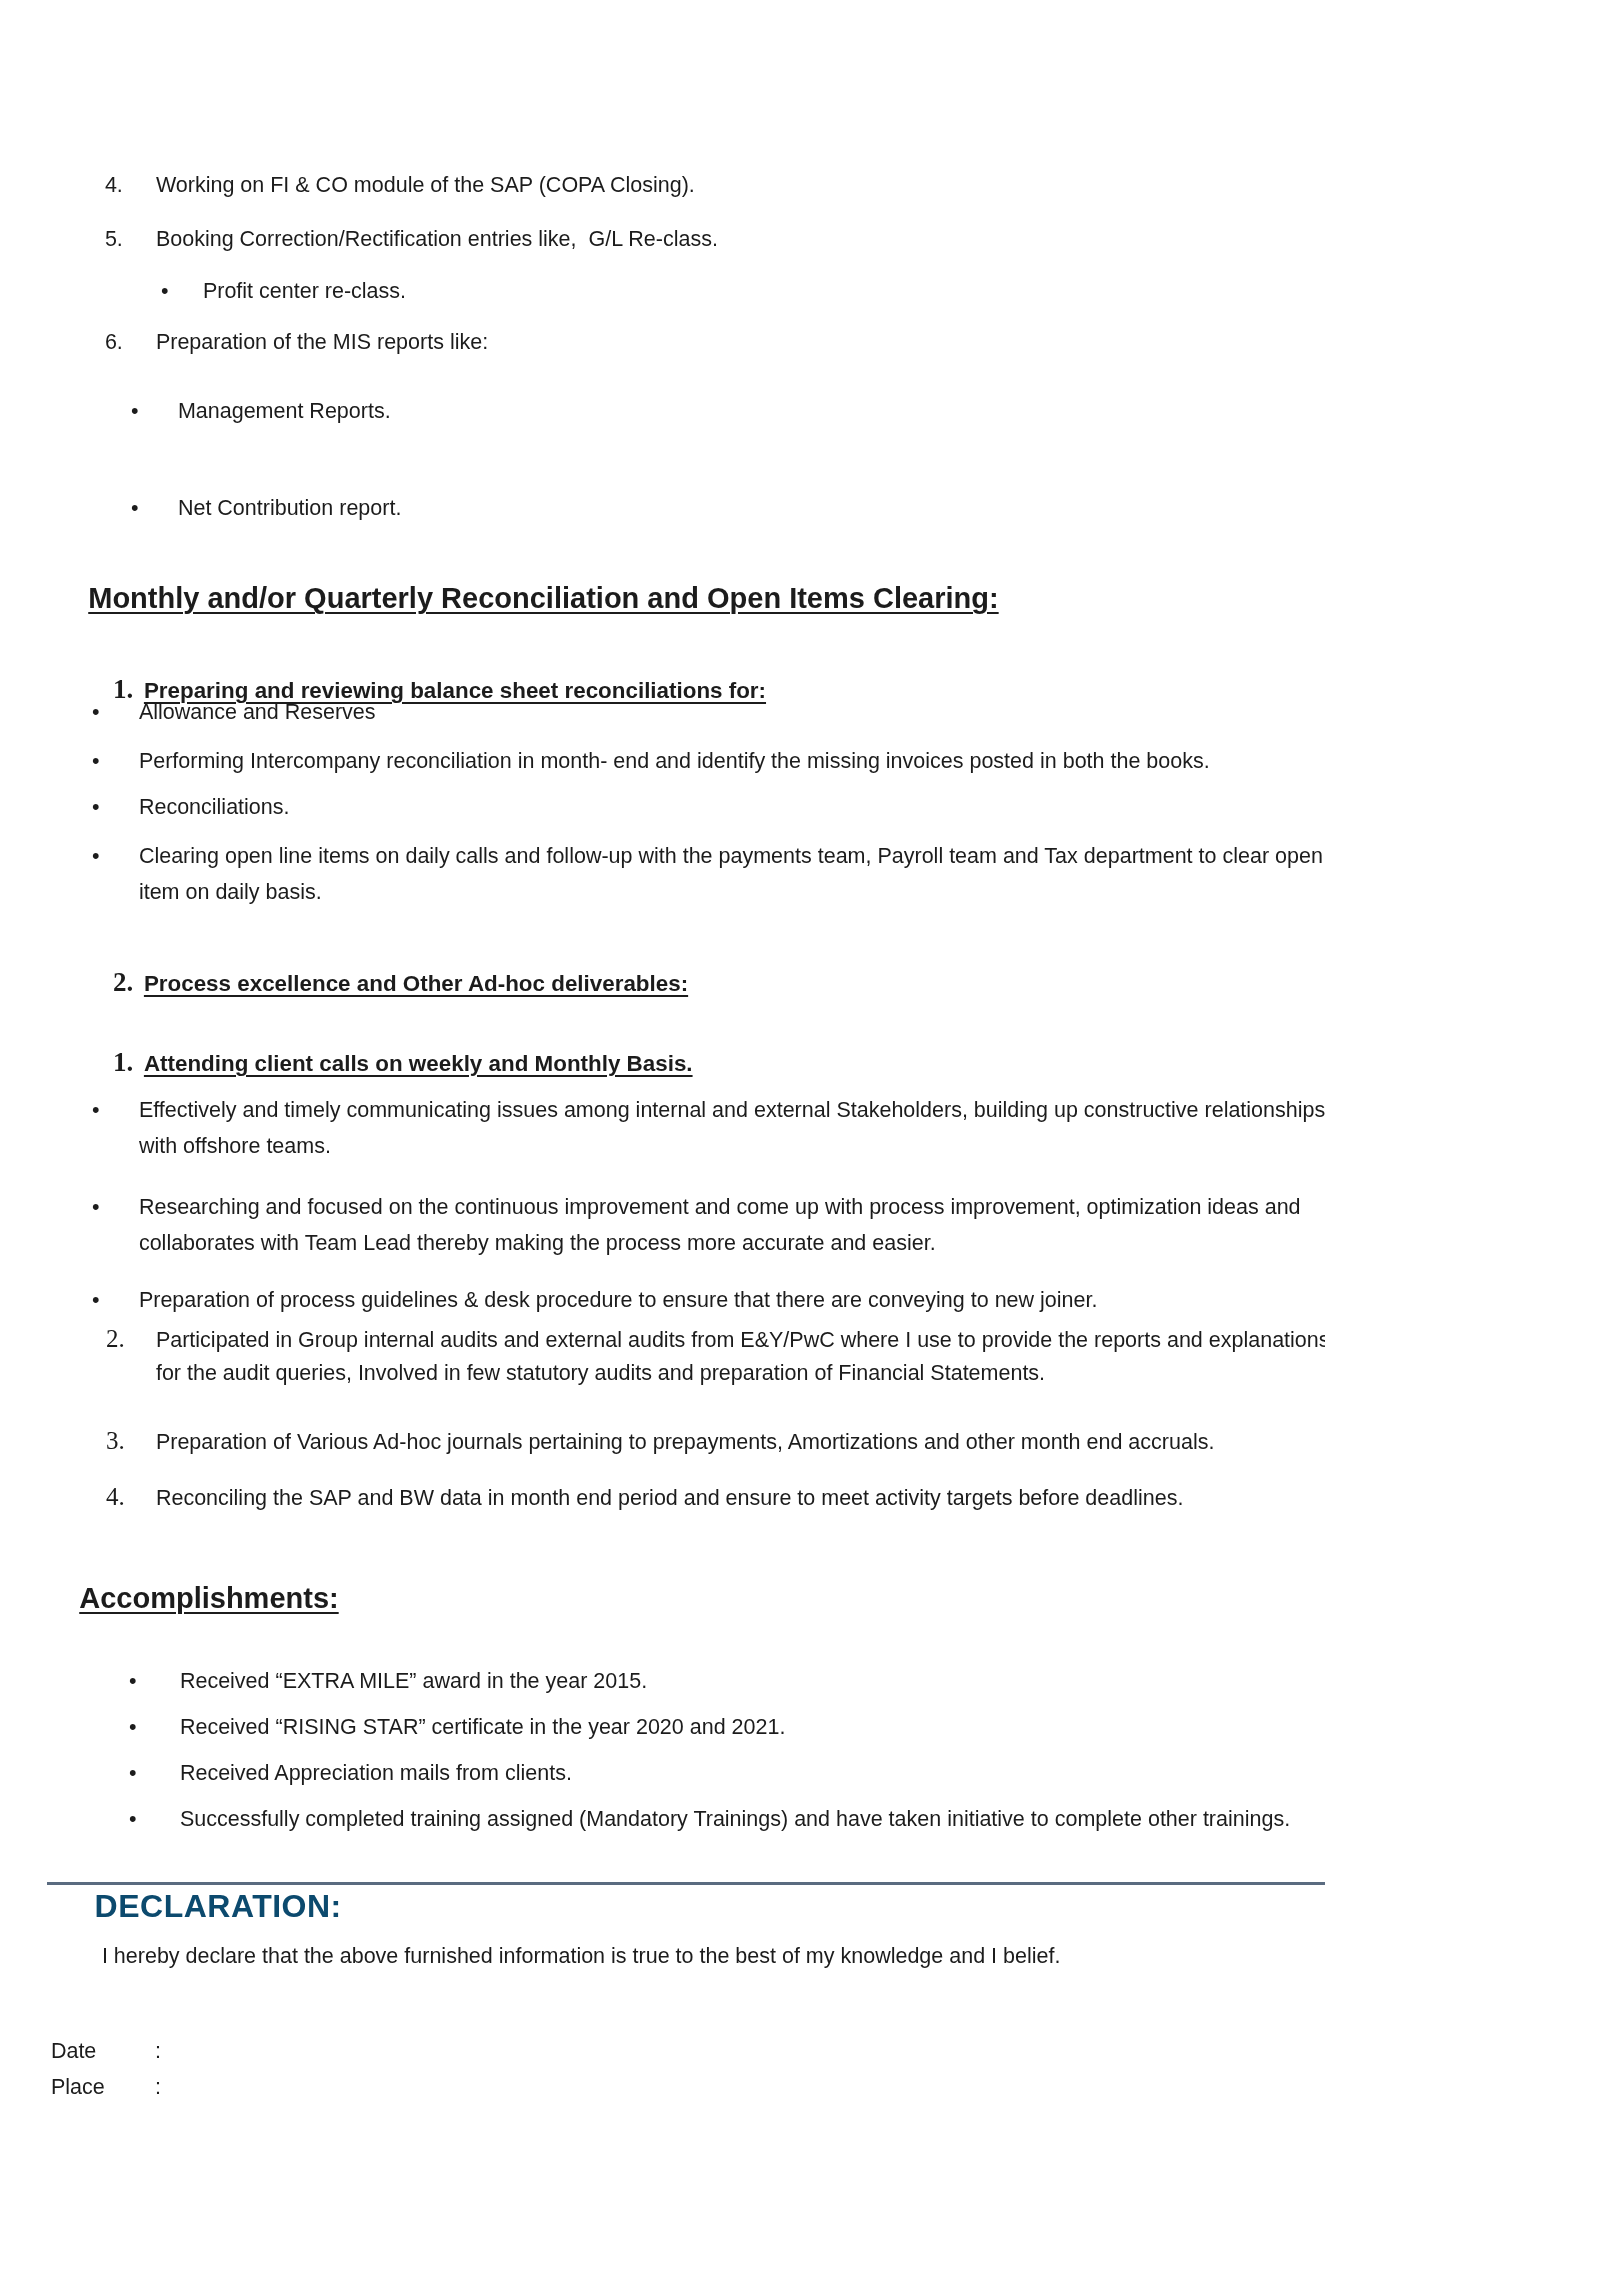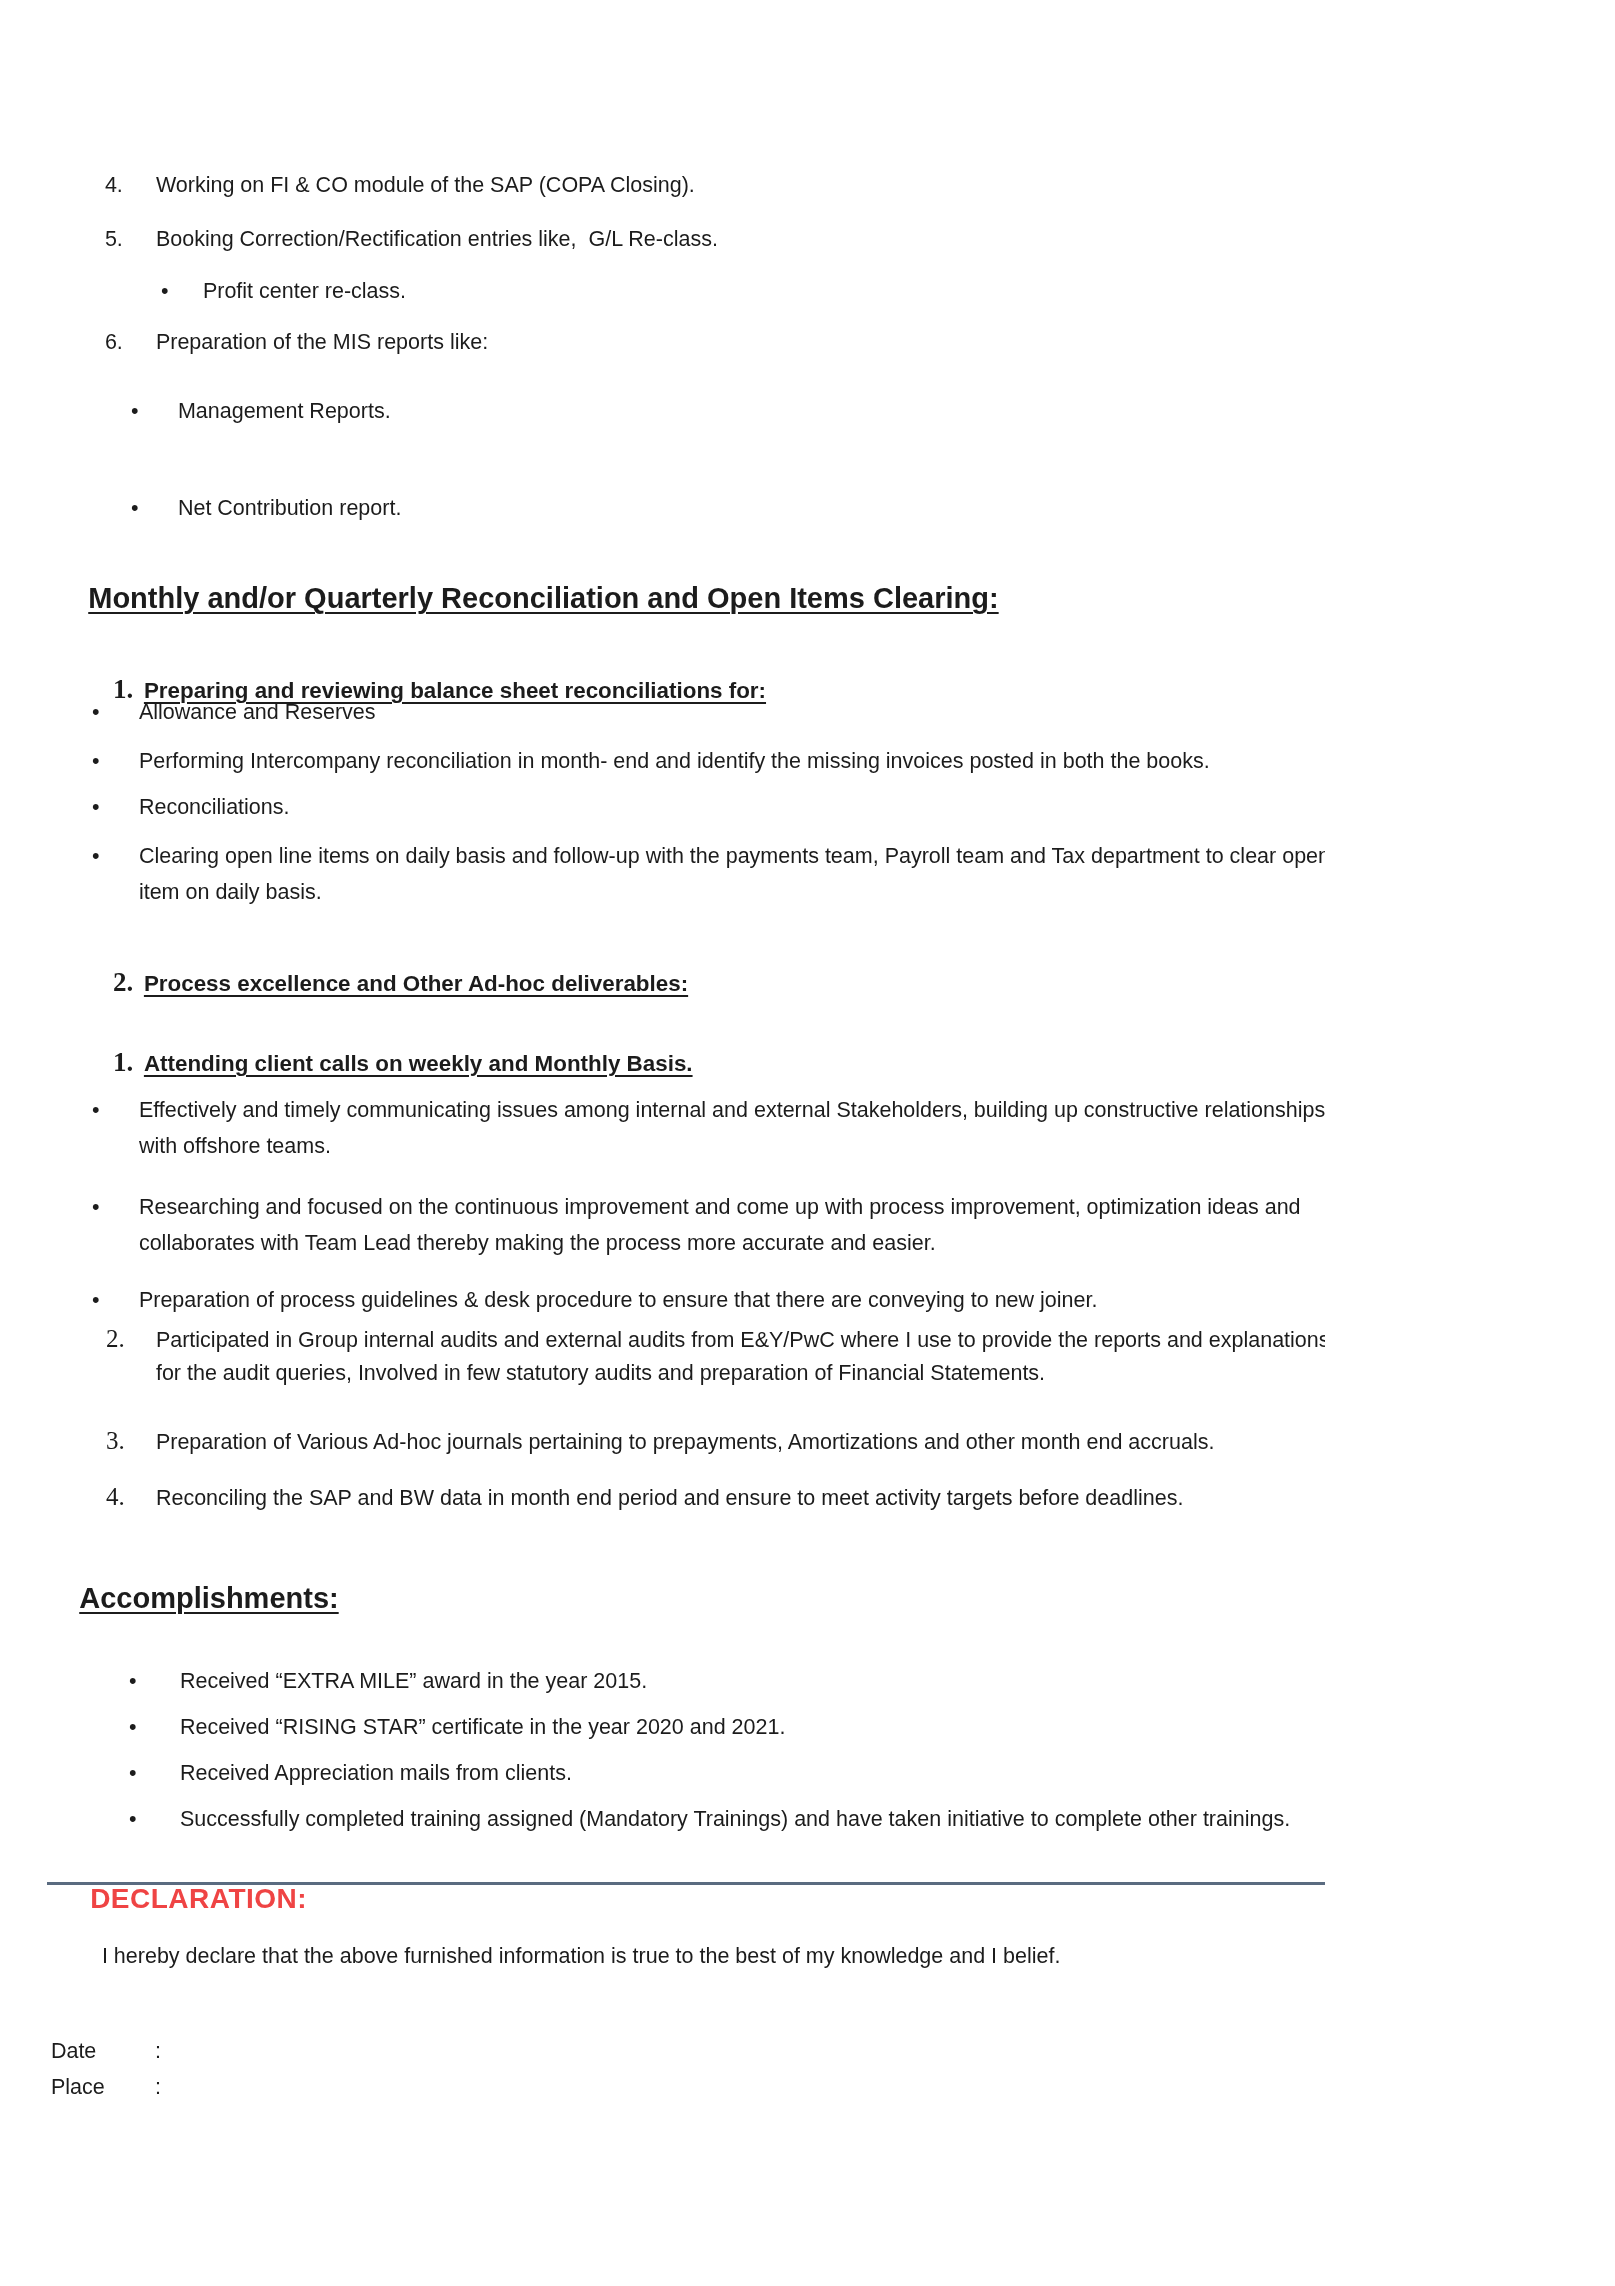--- a/index.html
+++ b/index.html
@@ -33,23 +33,23 @@
   }
   .hu{ 
     font-weight:bold;
     text-decoration:underline;
     text-decoration-thickness:2px;
     text-underline-offset:3.9px;
   }
   .h24{font-size:29px;}
   .h23{font-size:22.4px;}
   .decl-heading{
-    font-size:28px;
+    font-size:32px;
     font-weight:bold;
-    color:#ef4444;
+    color:#0c4a6e;
     letter-spacing:0.5px;
   }
   .decl-rule{
     position:absolute;
     left:47px;
     top:1882px;
     width:1521px;
     height:2.9px;
     background:#5A6B80;
   }
@@ -90,21 +90,21 @@
   <div class="row" style="left:68px;top:675px">
     <span class="num" style="width:47px">•</span><span class="txt">Allowance and Reserves</span>
   </div>
   <div class="row" style="left:68px;top:724px">
     <span class="num" style="width:47px">•</span><span class="txt">Performing Intercompany reconciliation in month- end and identify the missing invoices posted in both the books.</span>
   </div>
   <div class="row" style="left:68px;top:770px">
     <span class="num" style="width:47px">•</span><span class="txt">Reconciliations.</span>
   </div>
   <div class="row" style="left:68px;top:819px">
-    <span class="num" style="width:47px">•</span><span class="txt">Clearing open line items on daily basis and follow-up with the payments team, Payroll team and Tax department to clear open</span>
+    <span class="num" style="width:47px">•</span><span class="txt">Clearing open line items on daily calls and follow-up with the payments team, Payroll team and Tax department to clear open</span>
   </div>
   <div class="row" style="left:115px;top:855px">
     <span class="txt">item on daily basis.</span>
   </div>
 
   <div class="row h23" style="left:88px;top:941px">
     <span class="snum" style="width:31px">2.</span><span class="hu">Process excellence and Other Ad-hoc deliverables:</span>
   </div>
 
   <div class="row h23" style="left:88px;top:1021px">

